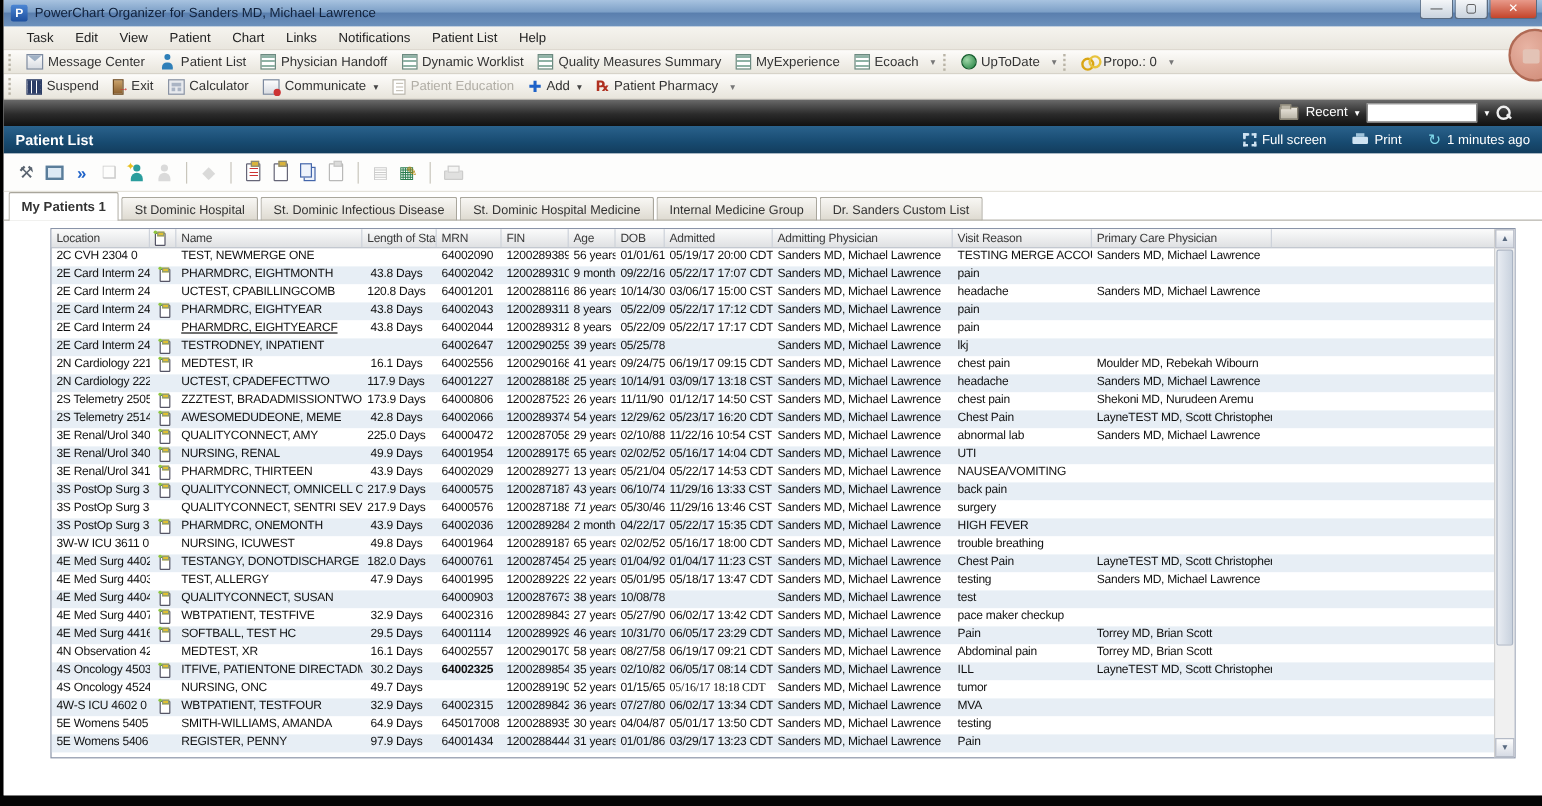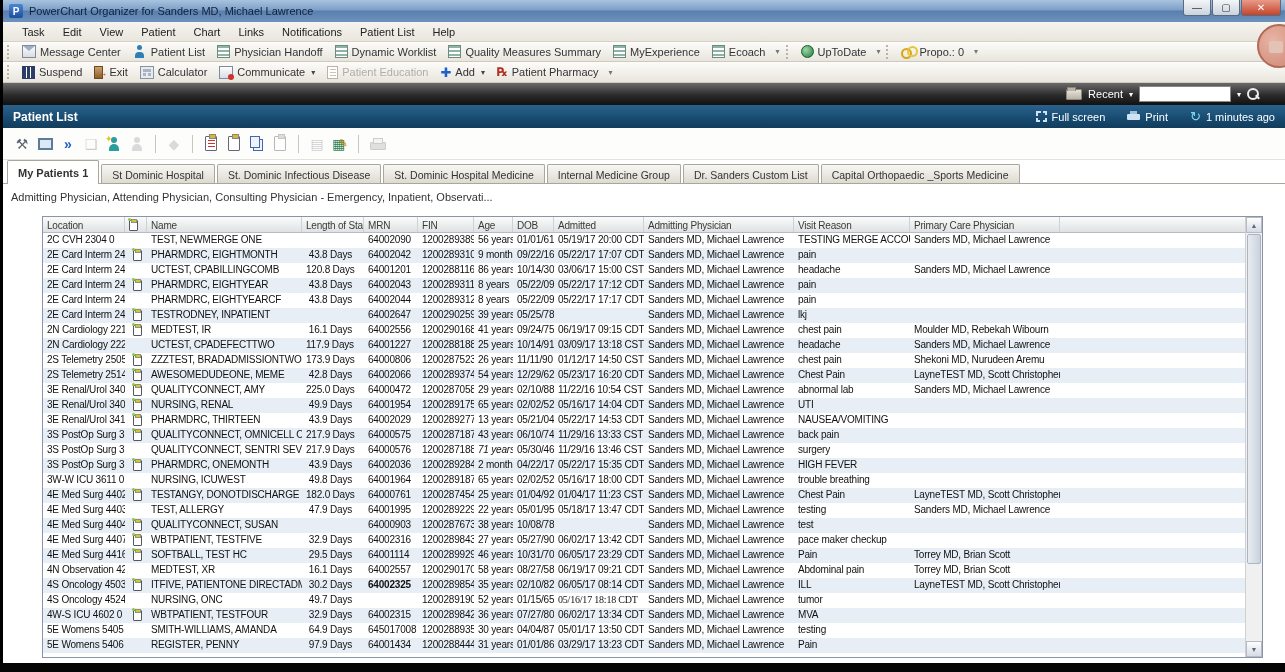--- a/index.html
+++ b/index.html
@@ -333,26 +333,22 @@
       </div>
     </div>
 
   <div id="tabstrip">
       <div class="tab active">My Patients 1</div>
       <div class="tab">St Dominic Hospital</div>
       <div class="tab">St. Dominic Infectious Disease</div>
       <div class="tab">St. Dominic Hospital Medicine</div>
       <div class="tab">Internal Medicine Group</div>
       <div class="tab">Dr. Sanders Custom List</div>
-      <div class="tab">Capital Orthopaedic _Sports Medicine</div>
     </div>
 
-  <div id="filter-row">
-    <span>Admitting Physician, Attending Physician, Consulting Physician - Emergency, Inpatient, Observati...</span>
-  </div>
 
   <div id="table-area">
     <div id="grid">
       <div id="thead">
           <div class="hcell" style="width: 82px;">Location</div>
           <div class="hcell" style="width: 22px;">
             <div class="clip" style="margin: 0px;"></div>
           </div>
           <div class="hcell" style="width: 155px;">Name</div>
           <div class="hcell" style="width: 62px;">Length of Stay</div>
@@ -423,21 +419,21 @@
             <div class="tcell" style="width: 39px;">8 years</div>
             <div class="tcell" style="width: 41px;">05/22/09</div>
             <div class="tcell" style="width: 90px;">05/22/17 17:12 CDT</div>
             <div class="tcell" style="width: 150px;">Sanders MD, Michael Lawrence</div>
             <div class="tcell" style="width: 116px;">pain</div>
             <div class="tcell" style="width: 150px;"></div>
           </div>
           <div class="trow">
             <div class="tcell" style="width: 82px;">2E Card Interm 2424 0</div>
             <div class="tcell" style="width: 22px;"></div>
-            <div class="tcell" style="width: 155px;">PHARMDRC, EIGHTYEARCF</div>
+            <div class="tcell" style="width: 155px; text-decoration: underline;">PHARMDRC, EIGHTYEARCF</div>
             <div class="tcell right" style="width: 62px;">43.8 Days</div>
             <div class="tcell" style="width: 54px;">64002044</div>
             <div class="tcell" style="width: 56px;">1200289312</div>
             <div class="tcell" style="width: 39px;">8 years</div>
             <div class="tcell" style="width: 41px;">05/22/09</div>
             <div class="tcell" style="width: 90px;">05/22/17 17:17 CDT</div>
             <div class="tcell" style="width: 150px;">Sanders MD, Michael Lawrence</div>
             <div class="tcell" style="width: 116px;">pain</div>
             <div class="tcell" style="width: 150px;"></div>
           </div>

